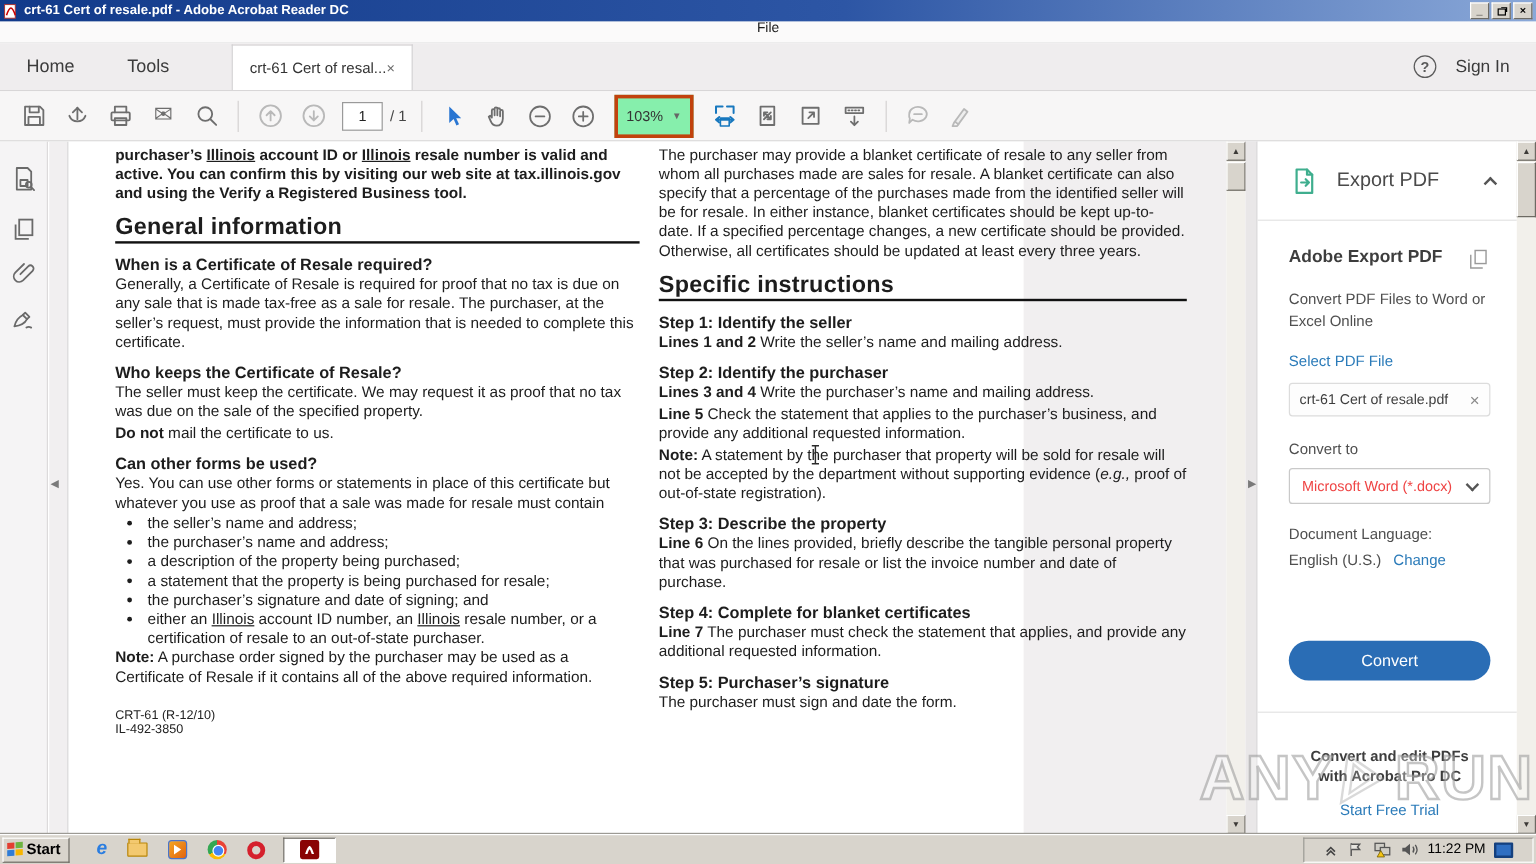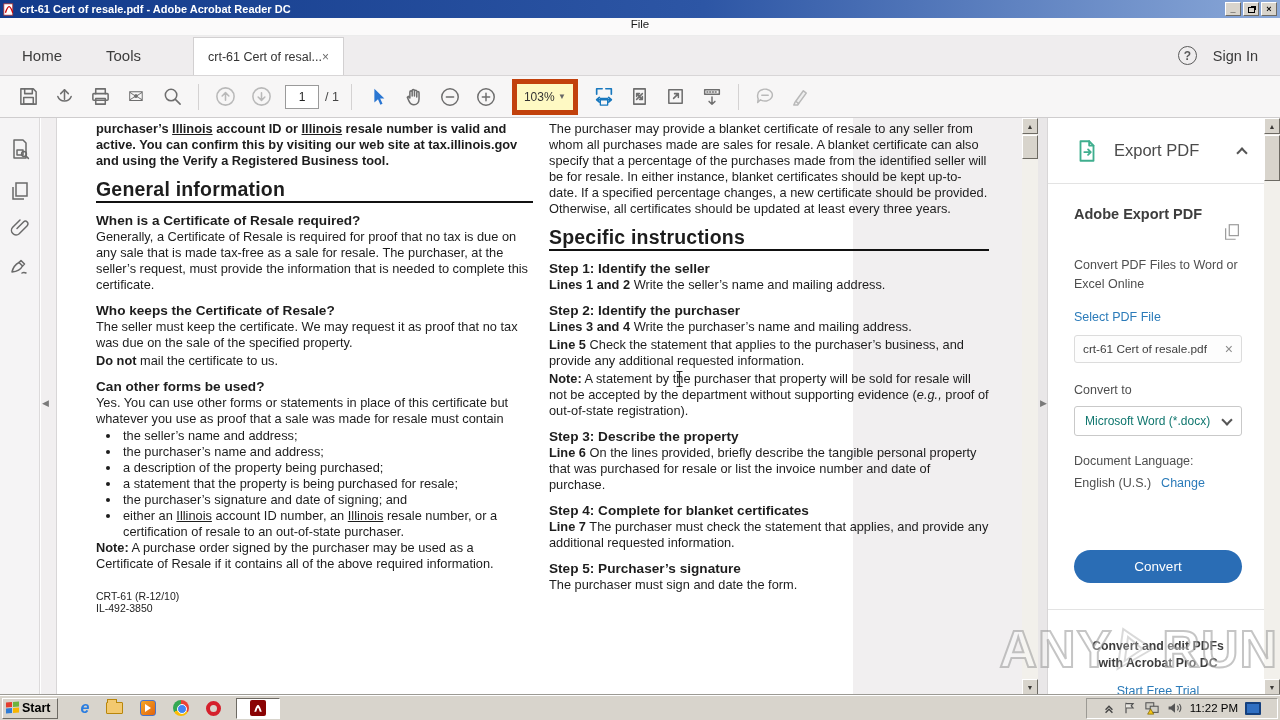--- a/index.html
+++ b/index.html
@@ -36,21 +36,21 @@
   .signin { font-size:14.5px; color:#3a3a3a; }
 
   
   .toolbar { position:absolute; left:0; top:76px; width:1280px; height:42px; background:#f7f6f6;
     border-bottom:1px solid #cfcdce; display:flex; align-items:center; padding-left:10px; }
   .tbtn { width:36px; height:32px; display:flex; align-items:center; justify-content:center; }
   .tdiv { width:1px; height:26px; background:#d4d2d2; margin:0 8px; }
   .pagebox { width:34px; height:24px; background:#fff; border:1px solid #9a9a9a; font-size:12px; color:#222;
     display:flex; align-items:center; justify-content:center; margin:0 6px; }
   .pagetotal { font-size:12.5px; color:#444; margin-right:4px; }
-  .zoombox { width:66px; height:36px; background:#fef9c3; border:5px solid #c2410c; display:flex; align-items:center;
+  .zoombox { width:66px; height:36px; background:#86efac; border:3px solid #c2410c; display:flex; align-items:center;
     justify-content:space-between; padding:0 7px; margin:0 8px; font-size:12px; color:#333; }
   .zoombox .car { font-size:8px; color:#666; }
   .glyph-env { font-size:19px; color:#6e6e6e; line-height:1; }
 
   
   .main { position:absolute; left:0; top:118px; width:1280px; height:577px; background:#fff; }
 
   .sidebar { position:absolute; left:0; top:0; width:40px; height:577px; background:#f5f4f5; border-right:1px solid #dcdadb; }
   .sbicon { position:absolute; left:9px; width:22px; height:22px; }
 
@@ -85,31 +85,31 @@
   .expand-right { position:absolute; left:1040px; top:280px; font-size:9px; color:#7a7a7a; z-index:5; }
 
   
   .panel { position:absolute; left:1048px; top:0; width:216px; height:577px; background:#fff; }
   .panel-head { height:66px; border-bottom:1px solid #e3e3e3; display:flex; align-items:center; padding:0 18px 0 26px; }
   .panel-head .ptitle { font-size:16.5px; color:#4a4a4a; margin-left:14px; }
   .chev { width:8px; height:8px; border-right:2px solid #555; border-bottom:2px solid #555; }
   .chev.up { transform:rotate(-135deg); margin-left:auto; margin-top:4px; }
   .chev.down { transform:rotate(45deg); margin-top:-3px; }
   .panel-body { padding:22px 22px 0 26px; }
-  .pb-heading-row { display:flex; align-items:flex-start;flex-direction:column; }
+  .pb-heading-row { display:flex; align-items:flex-start; }
   .pb-heading { font-size:14.5px; font-weight:bold; color:#3d3d3d; }
   .pb-sub { font-size:12.5px; color:#4f4f4f; line-height:19px; margin-top:14px; }
   .pb-link { font-size:12.5px; color:#2b7bb9; margin-top:16px; }
   .file-pill { margin-top:11px; height:28px; border:1px solid #dcdcdc; border-radius:3px; background:#fdfdfd;
     display:flex; align-items:center; padding:0 8px; }
   .file-pill .fname { font-size:11.8px; color:#3d3d3d; white-space:nowrap; overflow:hidden; }
   .file-pill .fx { margin-left:auto; color:#8a8a8a; font-size:14px; }
   .pb-label { font-size:12.5px; color:#4f4f4f; margin-top:20px; }
   .select-box { margin-top:9px; height:30px; border:1px solid #c9c9c9; border-radius:3px; display:flex; align-items:center;
-    padding:0 10px; font-size:12px; color:#0f766e; justify-content:space-between; }
+    padding:0 10px; font-size:12px; color:#ef4444; justify-content:space-between; }
   .lang-row { display:flex; gap:10px; margin-top:8px; font-size:12.5px; color:#4f4f4f; }
   .lang-row .chg { color:#2b7bb9; }
   .convert-btn { margin-top:60px; height:33px; background:#2a6db5; border-radius:17px; color:#fff;
     display:flex; align-items:center; justify-content:center; font-size:13.5px; }
   .panel-divider { margin-top:26px; border-top:1px solid #e3e3e3; margin-left:-26px; margin-right:-22px; }
   .promo { margin-top:28px; text-align:center; font-size:12.3px; font-weight:bold; color:#3d3d3d; line-height:17px; }
   .trial { margin-top:12px; text-align:center; font-size:12.5px; color:#2b7bb9; }
 
   
   .watermark { position:absolute; right:2px; bottom:16px; display:flex; align-items:center; z-index:40;

